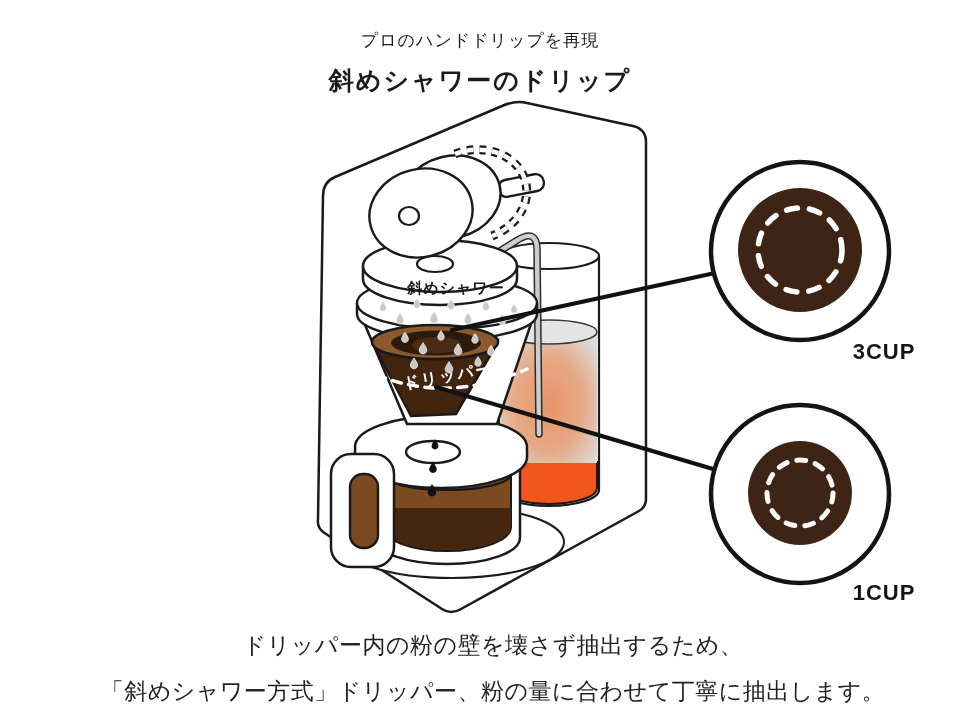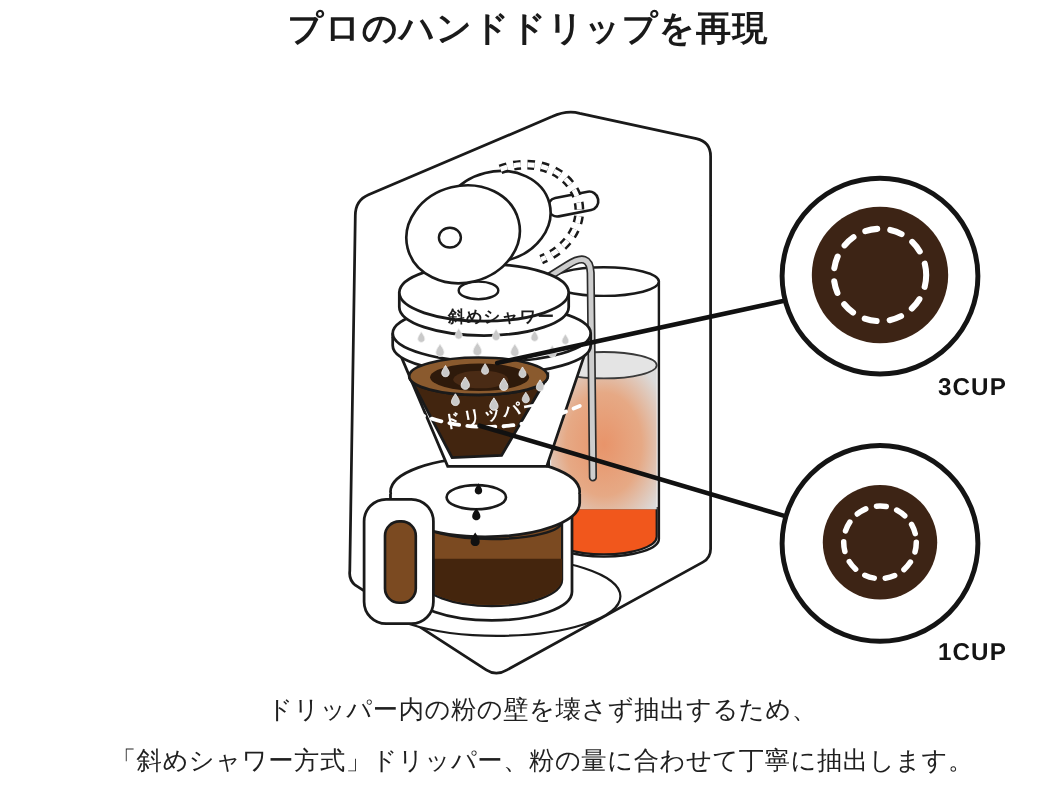--- a/index.html
+++ b/index.html
@@ -1,37 +1,38 @@
 <!DOCTYPE html>
 <html><head>
 <meta charset="utf-8">
 <style>
   html,body{margin:0;padding:0;background:#fff;}
   #stage{
     position:relative;width:960px;height:720px;background:#ffffff;overflow:hidden;
     font-family:"Liberation Sans","DejaVu Sans",sans-serif;
   }
   .title-block{position:absolute;top:0;left:0;width:100%;text-align:center;}
-  .title-line1{margin-top:4px;font-size:32px;font-weight:bold;color:#1a1a1a;letter-spacing:1px;}
+  .title-line1{margin-top:29px;font-size:17px;font-weight:normal;color:#1a1a1a;letter-spacing:1px;}
   .title-line2{margin-top:12px;font-size:25px;font-weight:bold;color:#1a1a1a;letter-spacing:2px;}
   .footer-block{position:absolute;top:630px;left:13px;width:100%;text-align:center;color:#1f1f1f;}
   .footer-line1{font-size:23px;letter-spacing:0.5px;}
   .footer-line2{margin-top:15px;font-size:23px;letter-spacing:0.5px;}
   svg text{font-family:"Liberation Sans","DejaVu Sans",sans-serif;}
   .cup-label{font-size:22px;font-weight:bold;fill:#141414;letter-spacing:1px;}
   .disc-label{font-size:15px;font-weight:bold;fill:#1a1a1a;letter-spacing:1px;}
   .dripper-label{font-size:16px;font-weight:bold;fill:#ffffff;letter-spacing:2px;}
 </style>
 </head>
 <body>
 
 <div id="stage">
 
   <div class="title-block">
     <div class="title-line1">プロのハンドドリップを再現</div>
+    <div class="title-line2">斜めシャワーのドリップ</div>
   </div>
 
   <svg width="960" height="720" viewBox="0 0 960 720" style="position:absolute;top:0;left:0;">
     <defs>
       <radialGradient id="waterGrad" cx="50%" cy="55%" r="65%">
         <stop offset="0%" stop-color="#E8946A"></stop>
         <stop offset="55%" stop-color="#E6A985"></stop>
         <stop offset="100%" stop-color="#DBDBDB"></stop>
       </radialGradient>
       <path id="dropShape" d="M0,-6 C2.6,-2 4.6,0.6 3,3.2 C1.6,5.2 -1.6,5.2 -3,3.2 C-4.6,0.6 -2.6,-2 0,-6 Z"></path>

